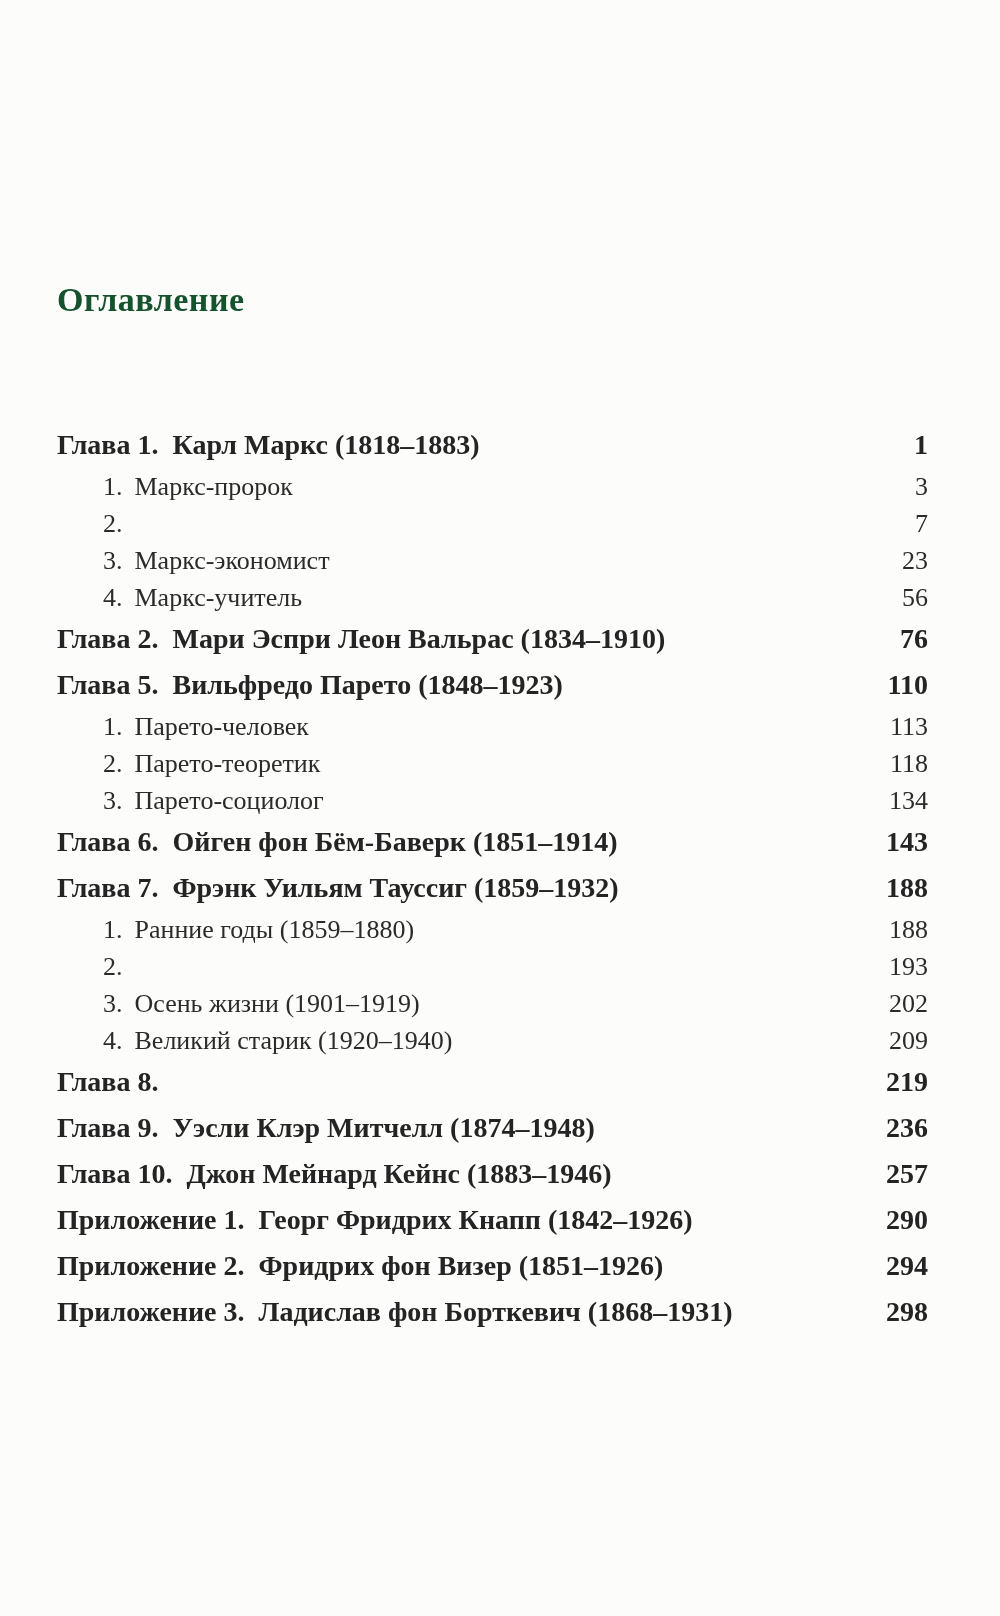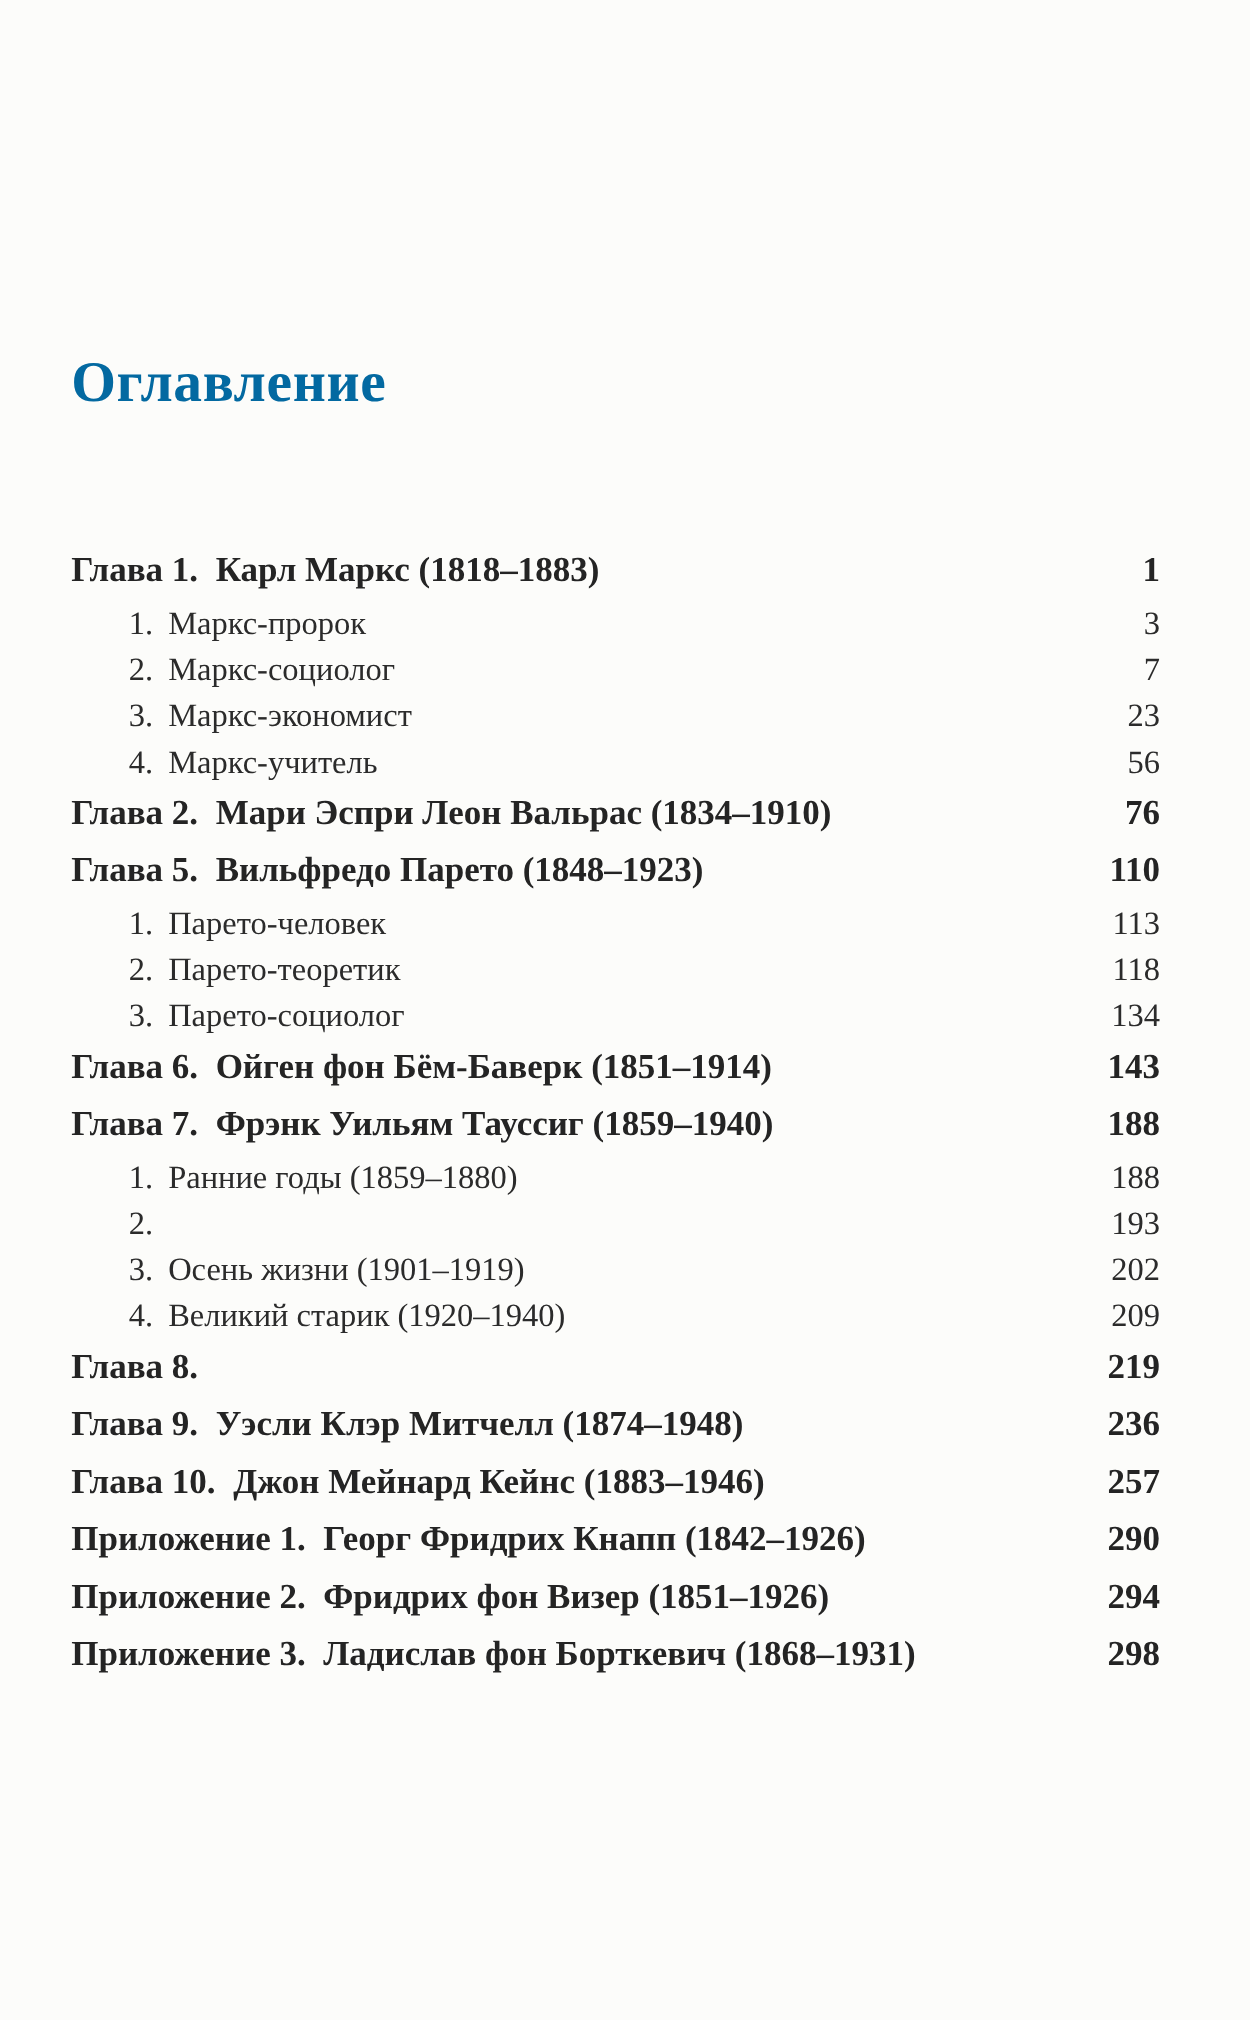--- a/index.html
+++ b/index.html
@@ -14,25 +14,25 @@
     -webkit-font-smoothing: antialiased;
   }
   .page {
     box-sizing: border-box;
     width: 1000px;
     height: 1616px;
     padding: 0 72px 0 57px;
   }
   .title {
     margin: 283px 0 0 0;
-    font-size: 46px;
+    font-size: 34px;
     line-height: 1.0;
     font-weight: 700;
     letter-spacing: 0.5px;
-    color: #0369a1;
+    color: #14532d;
   }
   .entries { margin-top: 105px; }
 
   .entry { display: flex; align-items: center; }
   .entry .no    { flex: none; white-space: nowrap; }
   .entry .label { flex: none; white-space: nowrap; }
   .entry .dots  {
     flex: 1 1 auto;
     margin: 0 8px 0 10px;
     background-image: radial-gradient(circle, #2e2e2e 1.7px, rgba(0,0,0,0) 2px);
@@ -75,21 +75,20 @@
     <span class="pagenum">1</span>
   </div>
       <div class="entry sub">
     <span class="no">1.</span>
     <span class="label">Маркс-пророк</span>
     <span class="dots"></span>
     <span class="pagenum">3</span>
   </div>
       <div class="entry sub">
     <span class="no">2.</span>
-    <span class="label">Маркс-социолог</span>
     <span class="dots"></span>
     <span class="pagenum">7</span>
   </div>
       <div class="entry sub">
     <span class="no">3.</span>
     <span class="label">Маркс-экономист</span>
     <span class="dots"></span>
     <span class="pagenum">23</span>
   </div>
       <div class="entry sub">
@@ -129,21 +128,21 @@
     <span class="pagenum">134</span>
   </div>
       <div class="entry chapter">
     <span class="no">Глава 6.</span>
     <span class="label">Ойген фон Бём-Баверк (1851–1914)</span>
     <span class="dots"></span>
     <span class="pagenum">143</span>
   </div>
       <div class="entry chapter">
     <span class="no">Глава 7.</span>
-    <span class="label">Фрэнк Уильям Тауссиг (1859–1940)</span>
+    <span class="label">Фрэнк Уильям Тауссиг (1859–1932)</span>
     <span class="dots"></span>
     <span class="pagenum">188</span>
   </div>
       <div class="entry sub">
     <span class="no">1.</span>
     <span class="label">Ранние годы (1859–1880)</span>
     <span class="dots"></span>
     <span class="pagenum">188</span>
   </div>
       <div class="entry sub">

